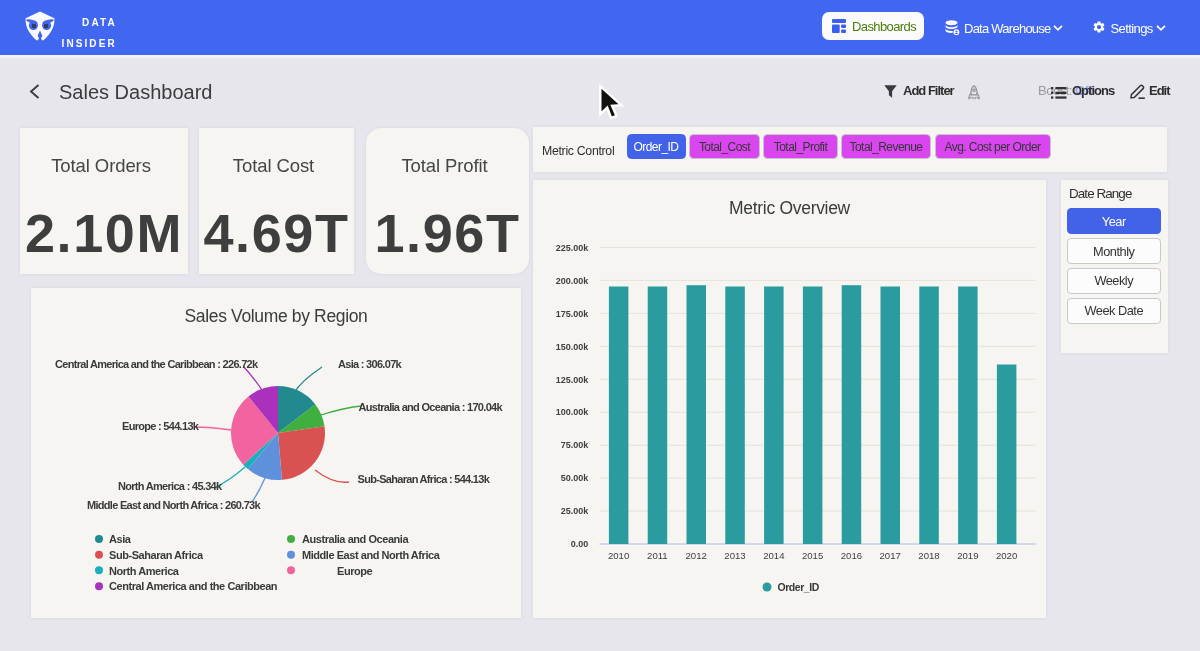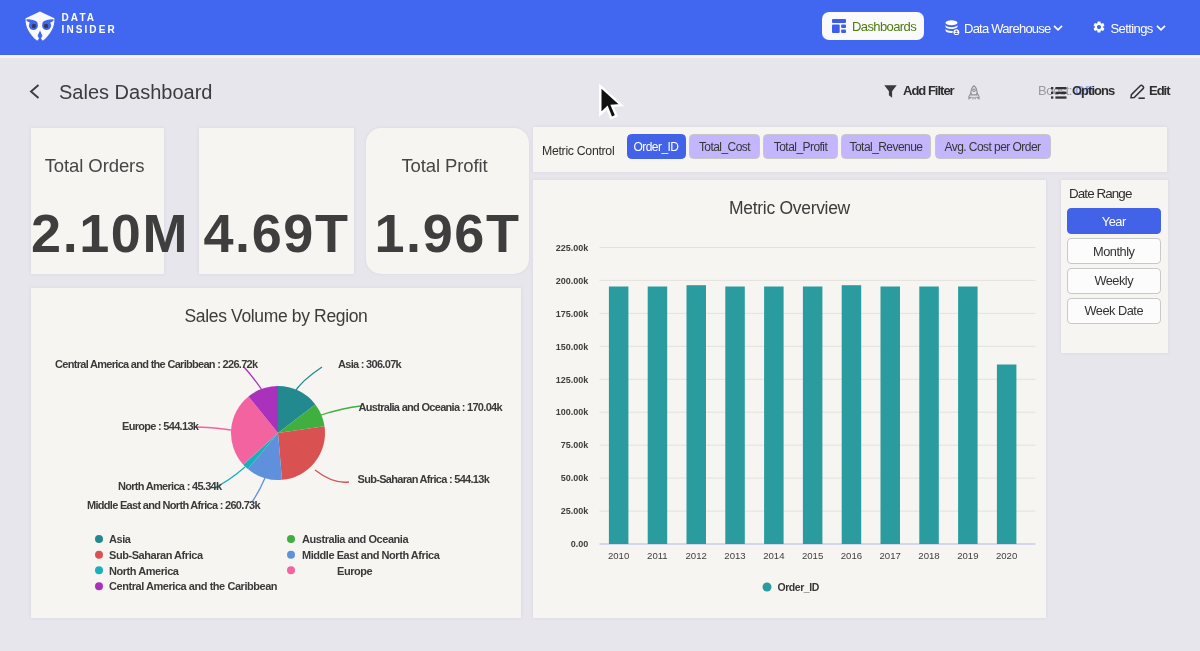--- a/index.html
+++ b/index.html
@@ -1,25 +1,25 @@
 <!DOCTYPE html>
 <html><head>
 <meta charset="utf-8">
 <style>
 * { margin:0; padding:0; box-sizing:border-box; }
 html,body { width:1200px; height:651px; overflow:hidden; }
 body { font-family:"Liberation Sans", sans-serif; background:#E8E6ED; position:relative; }
 .abs { position:absolute; }
 #topbar { position:absolute; left:0; top:0; width:1200px; height:55px; background:#4166F0; }
-#logotxt { position:absolute; left:61.5px; top:12px; color:#fff; font-size:10px; font-weight:700; letter-spacing:2.1px; line-height:12px; }
+#logotxt { position:absolute; left:61.5px; top:12px; color:#fff; font-size:10px; font-weight:700; letter-spacing:2.1px; line-height:21px;text-align:right; }
 #dashbtn { position:absolute; left:822px; top:12px; width:102px; height:28px; background:#FAFAFA; border-radius:7px; }
 .card { position:absolute; background:#F6F5F1; box-shadow:0 0 3px rgba(120,120,140,0.16); }
 .kpi-title { position:absolute; left:-3px; width:100%; text-align:center; font-size:18.5px; color:#454545; letter-spacing:-0.1px; }
 .kpi-num { position:absolute; width:100%; text-align:center; font-size:54px; font-weight:700; color:#3E3E3E; letter-spacing:1.6px; }
-.pill { position:absolute; top:134px; height:25px; border:1px solid #C6C6C6; border-radius:4.5px; background:#c4b5fd; color:#363636; font-size:12px; letter-spacing:-0.55px; display:flex; align-items:center; justify-content:center; }
+.pill { position:absolute; top:134px; height:25px; border:1px solid #C6C6C6; border-radius:4.5px; background:#d946ef; color:#363636; font-size:12px; letter-spacing:-0.55px; display:flex; align-items:center; justify-content:center; }
 .pill.sel { background:#4262E8; border-color:#4262E8; color:#fff; }
 .drbtn { position:absolute; left:1067px; width:93.5px; height:26px; border:1px solid #C9C9C9; border-radius:4px; background:#FCFCFC; color:#333; font-size:12.8px; letter-spacing:-0.5px; display:flex; align-items:center; justify-content:center; }
 .drbtn.sel { background:#4262E8; border-color:#4262E8; color:#fff; }
 .lbl { position:absolute; font-size:11px; font-weight:700; color:#3A3A3A; white-space:nowrap; letter-spacing:-0.45px; }
 .plbl { letter-spacing:-0.7px !important; }
 .tool { position:absolute; top:83px; font-size:13px; font-weight:700; color:#2E2E2E; letter-spacing:-1px; white-space:nowrap; }
 </style>
 </head>
 <body>
 
@@ -96,25 +96,26 @@
   <rect x="0" y="9.4" width="2.3" height="2.3" fill="#333"></rect>
     <rect x="4.4" y="9.4" width="11.1" height="2.3" fill="#333"></rect>
 </svg>
 <div class="tool" style="left:1072px">Options</div>
 <svg class="abs" style="left:1129.5px;top:84px" width="15" height="15" viewBox="0 0 15 15">
     <path fill="none" stroke="#333" stroke-width="1.5" d="M1 13.7 L1.4 10.7 L10.3 1.8 C10.9 1.2 11.8 1.2 12.4 1.8 L13.1 2.5 C13.7 3.1 13.7 4 13.1 4.6 L4.2 13.5 Z"></path>
     <path d="M8.5 14.2 L14.8 14.2" stroke="#333" stroke-width="1.6"></path>
   </svg>
 <div class="tool" style="left:1149px">Edit</div>
 
-<div class="card" style="left:31px;top:127.5px;width:133px;height:146.5px;">
+<div class="card" style="left:20px;top:127.5px;width:168px;height:146.5px;">
   <div class="kpi-title" style="top:27.5px;">Total Orders</div>
   <div class="kpi-num" style="top:74.5px;">2.10M</div>
 </div>
 <div class="card" style="left:199px;top:127.5px;width:155px;height:146.5px;">
+  <div class="kpi-title" style="top:27.5px;">Total Cost</div>
   <div class="kpi-num" style="top:74.5px;">4.69T</div>
 </div>
 <div class="card" style="left:366px;top:127.5px;width:163px;height:146.5px;border-radius:15px;">
   <div class="kpi-title" style="top:27.5px;">Total Profit</div>
   <div class="kpi-num" style="top:74.5px;">1.96T</div>
 </div>
 
 <div class="card" style="left:31px;top:288px;width:490px;height:330px;"></div>
 <div class="abs" style="left:31px;top:306.3px;width:490px;text-align:center;font-size:17.5px;color:#3C3C3C;letter-spacing:-0.35px;">Sales Volume by Region</div>
 <svg class="abs" style="left:31px;top:288px" width="490" height="330" viewBox="0 0 490 330">

